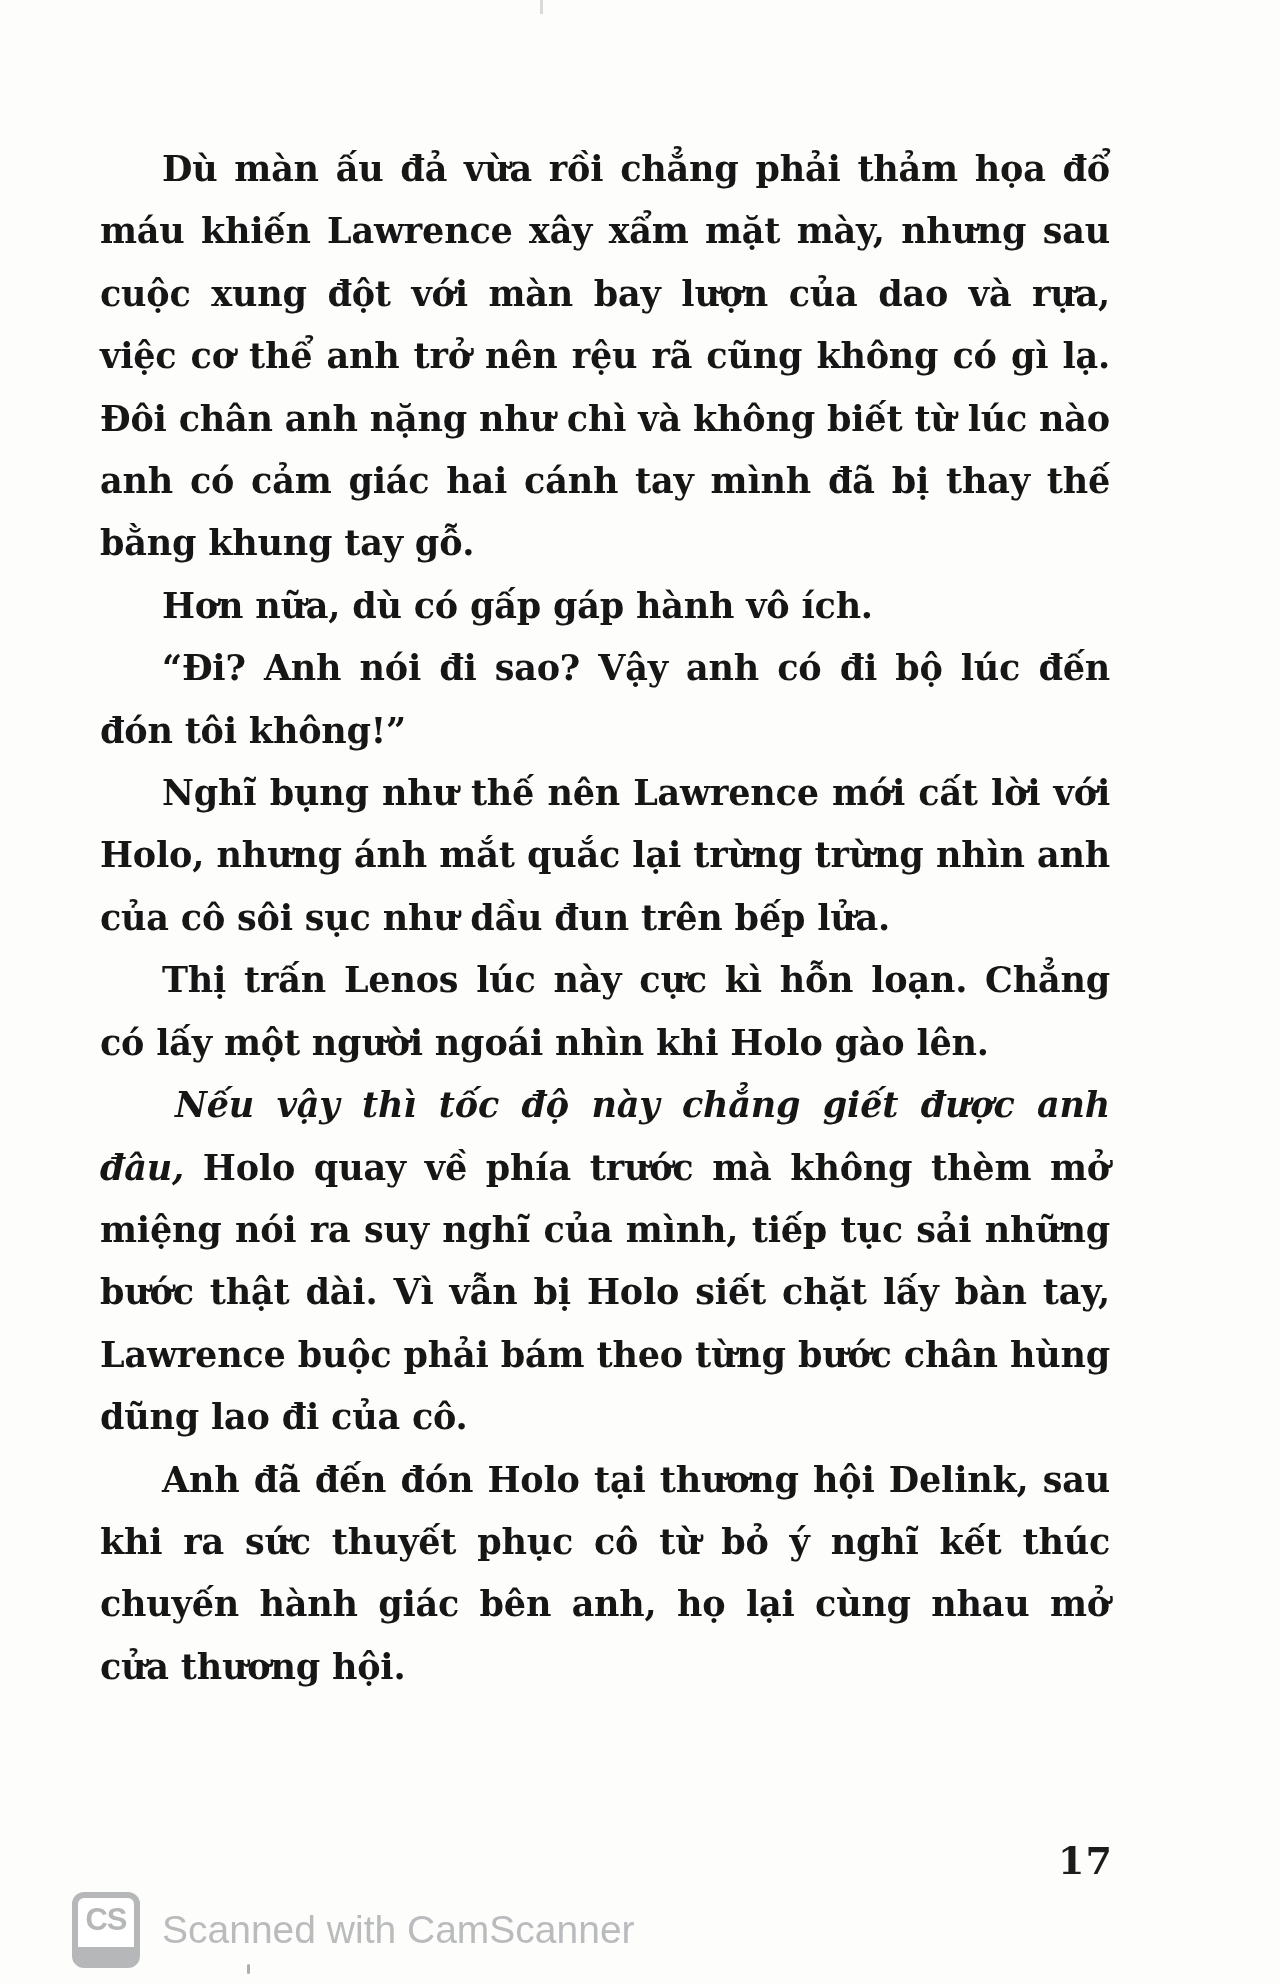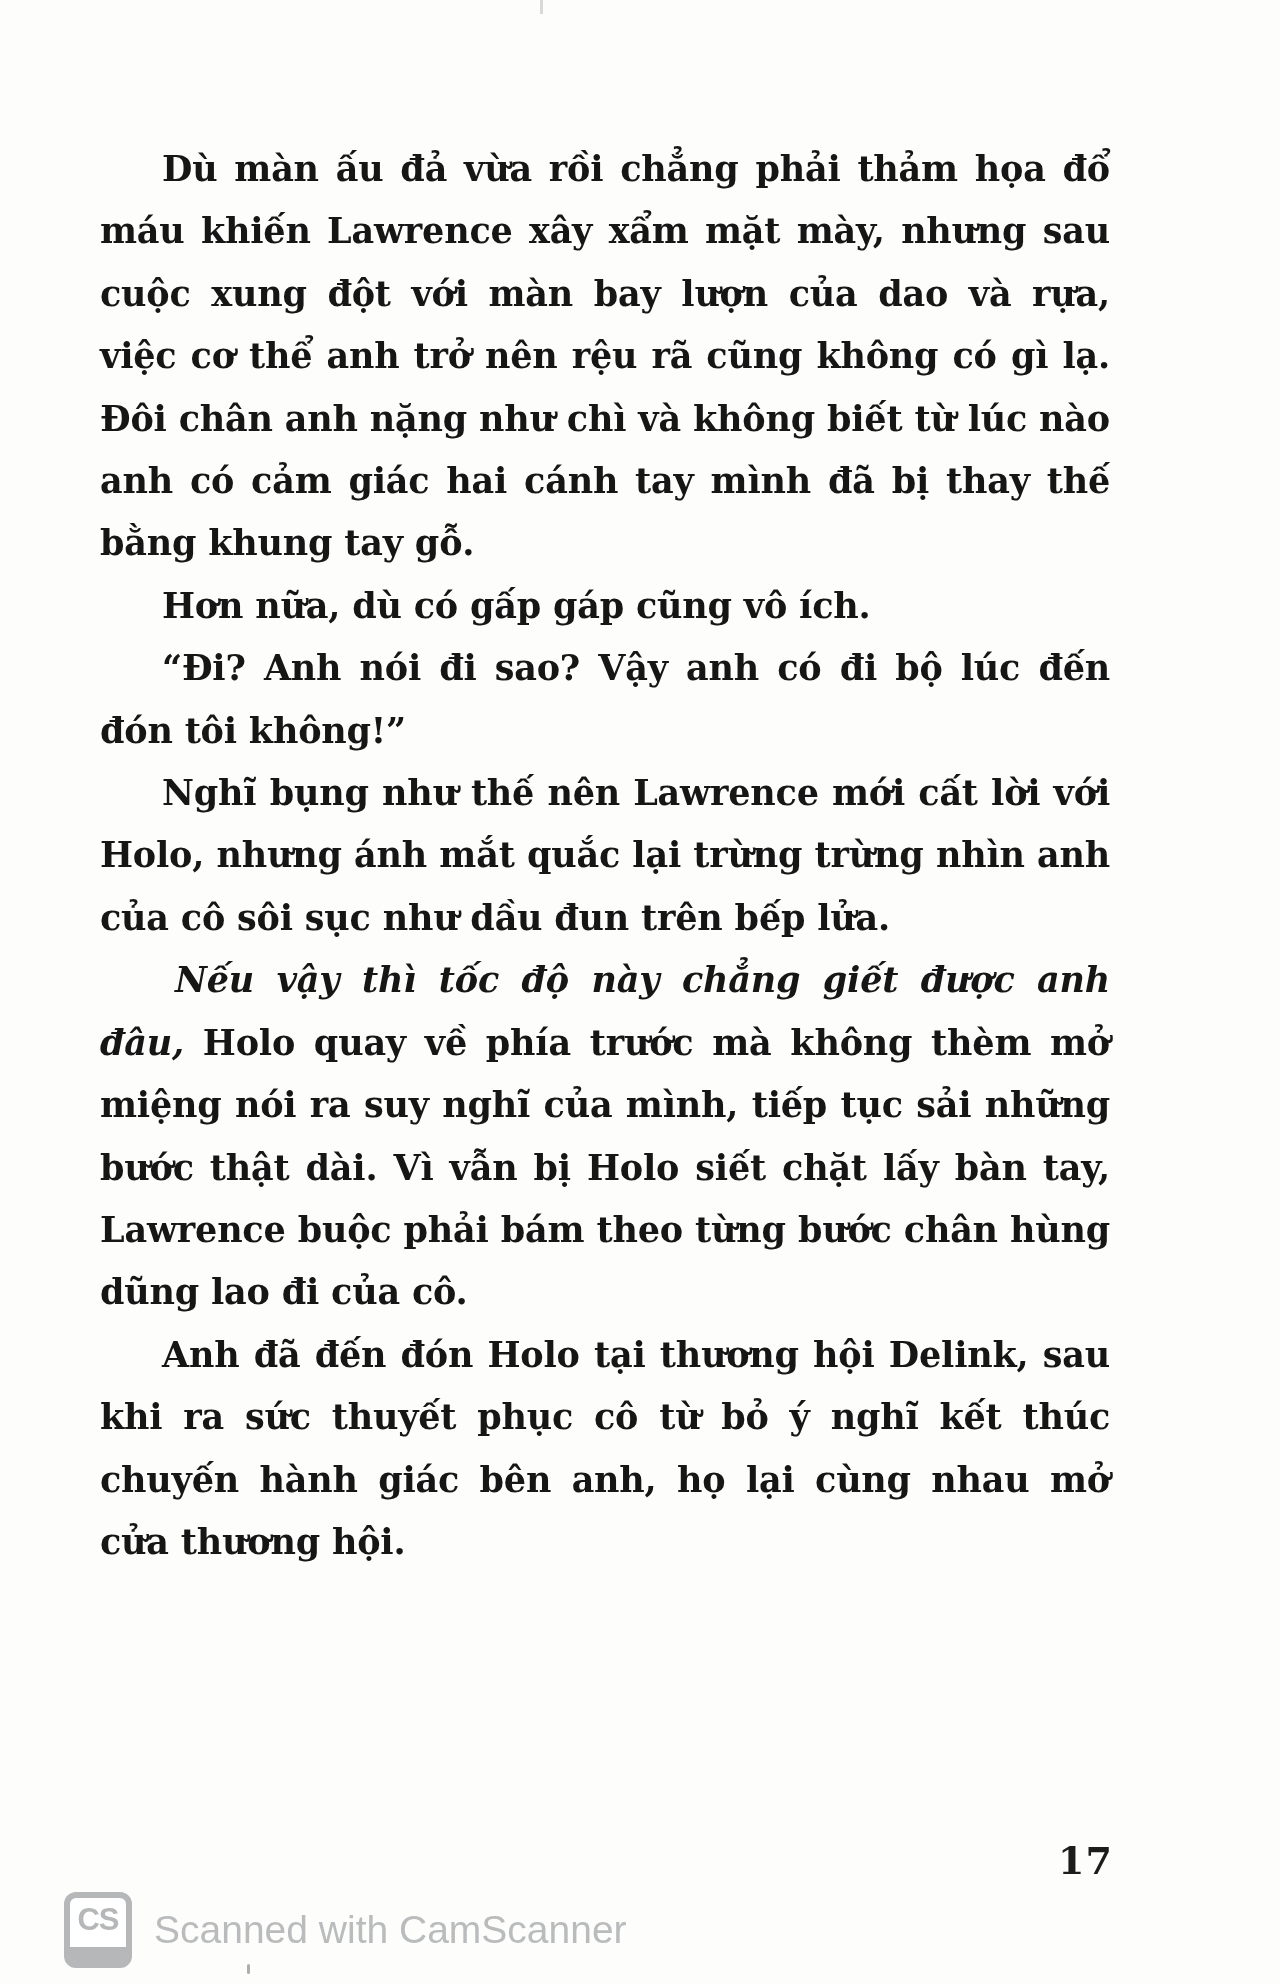--- a/index.html
+++ b/index.html
@@ -56,21 +56,21 @@
     position: absolute;
     left: 1058px;
     top: 1838px;
     font-size: 38px;
     font-weight: 600;
     color: #1c1c1c;
     letter-spacing: 1px;
   }
   .watermark {
     position: absolute;
-    left: 64px;
+    left: 72px;
     top: 1892px;
     display: flex;
     align-items: center;
     gap: 22px;
   }
   .cs-icon {
     position: relative;
     width: 56px;
     height: 64px;
     border: 6px solid #b5b7b8;
@@ -110,23 +110,24 @@
 </style>
 </head>
 <body>
 
 <div class="page">
 
   <div class="scan-mark-top"></div>
 
   <div class="text-block">
     <p>Dù màn ấu đả vừa rồi chẳng phải thảm họa đổ máu khiến Lawrence xây xẩm mặt mày, nhưng sau cuộc xung đột với màn bay lượn của dao và rựa, việc cơ thể anh trở nên rệu rã cũng không có gì lạ. Đôi chân anh nặng như chì và không biết từ lúc nào anh có cảm giác hai cánh tay mình đã bị thay thế bằng khung tay gỗ.</p>
-    <p>Hơn nữa, dù có gấp gáp cũng vô ích.</p>
+    <p>Hơn nữa, dù có gấp gáp hành vô ích.</p>
     <p>“Đi? Anh nói đi sao? Vậy anh có đi bộ lúc đến đón tôi không!”</p>
     <p>Nghĩ bụng như thế nên Lawrence mới cất lời với Holo, nhưng ánh mắt quắc lại trừng trừng nhìn anh của cô sôi sục như dầu đun trên bếp lửa.</p>
+    <p>Thị trấn Lenos lúc này cực kì hỗn loạn. Chẳng có lấy một người ngoái nhìn khi Holo gào lên.</p>
     <p><span class="ital">Nếu vậy thì tốc độ này chẳng giết được anh đâu, </span><span>Holo quay về phía trước mà không thèm mở miệng nói ra suy nghĩ của mình, tiếp tục sải những bước thật dài. Vì vẫn bị Holo siết chặt lấy bàn tay, Lawrence buộc phải bám theo từng bước chân hùng dũng lao đi của cô.</span></p>
     <p>Anh đã đến đón Holo tại thương hội Delink, sau khi ra sức thuyết phục cô từ bỏ ý nghĩ kết thúc chuyến hành giác bên anh, họ lại cùng nhau mở cửa thương hội.</p>
   </div>
 
   <div class="page-number">17</div>
 
   <div class="watermark">
     <div class="cs-icon">
       <span class="cs-label">CS</span>
       <div class="cs-base"></div>

